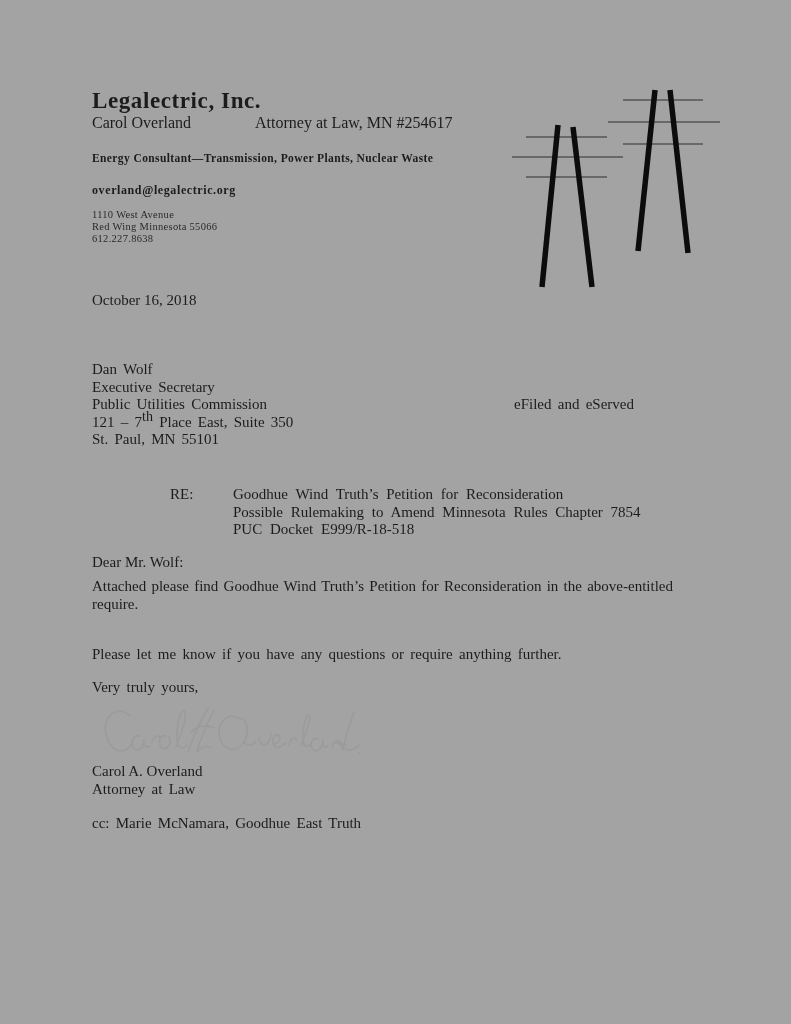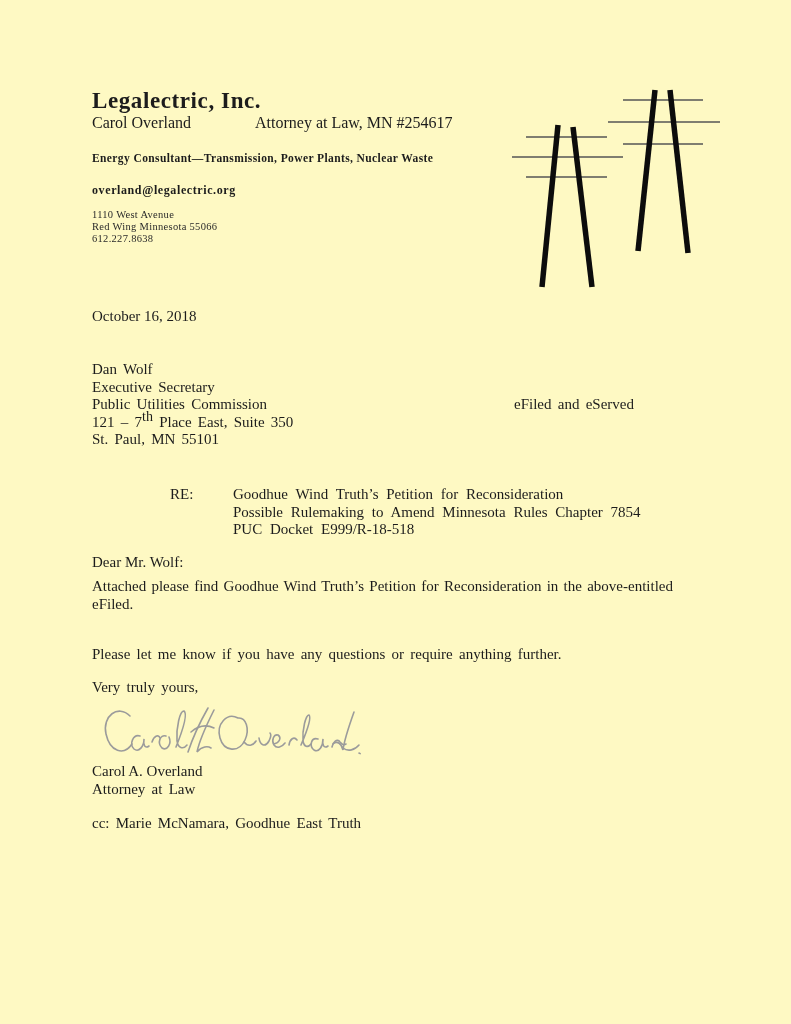--- a/index.html
+++ b/index.html
@@ -2,21 +2,21 @@
 <html><head>
 <meta charset="utf-8">
 <style>
   * { margin: 0; padding: 0; box-sizing: border-box; }
   html, body { background: #ffffff; }
   body { font-family: "Liberation Serif", serif; color: #1c1c1c; }
   .page {
     position: relative;
     width: 791px;
     height: 1024px;
-    background: #fef9c3;
+    background: #a3a3a3;
     overflow: hidden;
     margin: 0 auto;
   }
   .abs { position: absolute; }
 
   
   .company {
     font-size: 23px;
     font-weight: bold;
     letter-spacing: 0.6px;
@@ -84,21 +84,21 @@
     </div>
     <div class="tagline">Energy Consultant—Transmission, Power Plants, Nuclear Waste</div>
     <div class="email">overland@legalectric.org</div>
     <div class="addr">
       <div>1110 West Avenue</div>
       <div>Red Wing  Minnesota  55066</div>
       <div>612.227.8638</div>
     </div>
   </div>
 
-  <div class="abs body-text" style="left:92px; top:308px;">October 16, 2018</div>
+  <div class="abs body-text" style="left:92px; top:292px;">October 16, 2018</div>
 
   <div class="abs body-text ws" style="left:92px; top:361px;">
     <div>Dan Wolf</div>
     <div>Executive Secretary</div>
     <div>Public Utilities Commission</div>
     <div><span>121 – 7</span><sup>th</sup><span> Place East, Suite 350</span></div>
     <div>St. Paul, MN 55101</div>
   </div>
 
   <div class="abs body-text ws" style="left:514px; top:396px;">eFiled and eServed</div>
@@ -107,21 +107,21 @@
   <div class="abs body-text ws2" style="left:233px; top:486px;">
     <div>Goodhue Wind Truth’s Petition for Reconsideration</div>
     <div>Possible Rulemaking to Amend Minnesota Rules Chapter 7854</div>
     <div>PUC Docket E999/R-18-518</div>
   </div>
 
   <div class="abs body-text" style="left:92px; top:554px;">Dear Mr. Wolf:</div>
 
   <div class="abs body-text" style="left:92px; top:578px;">
     <div class="just">Attached please find Goodhue Wind Truth’s Petition for Reconsideration in the above-entitled</div>
-    <div>eFiled.</div>
+    <div>require.</div>
   </div>
 
   <div class="abs body-text ws" style="left:92px; top:646px;">Please let me know if you have any questions or require anything further.</div>
 
   <div class="abs body-text ws" style="left:92px; top:679px;">Very truly yours,</div>
 
   <svg class="sig-svg" width="268" height="66" viewBox="0 0 268 66" fill="none" stroke="#9b9b9b" stroke-width="1.6" stroke-linecap="round">
     <path d="M 34,16 C 22,4 6,16 10,34 C 14,52 28,56 36,44"></path>
     <path d="M 44,36 C 37,34 33,44 38,49 C 43,53 48,46 48,39 C 47,45 49,49 53,46"></path>
     <path d="M 56,42 C 58,36 62,34 64,38"></path>

